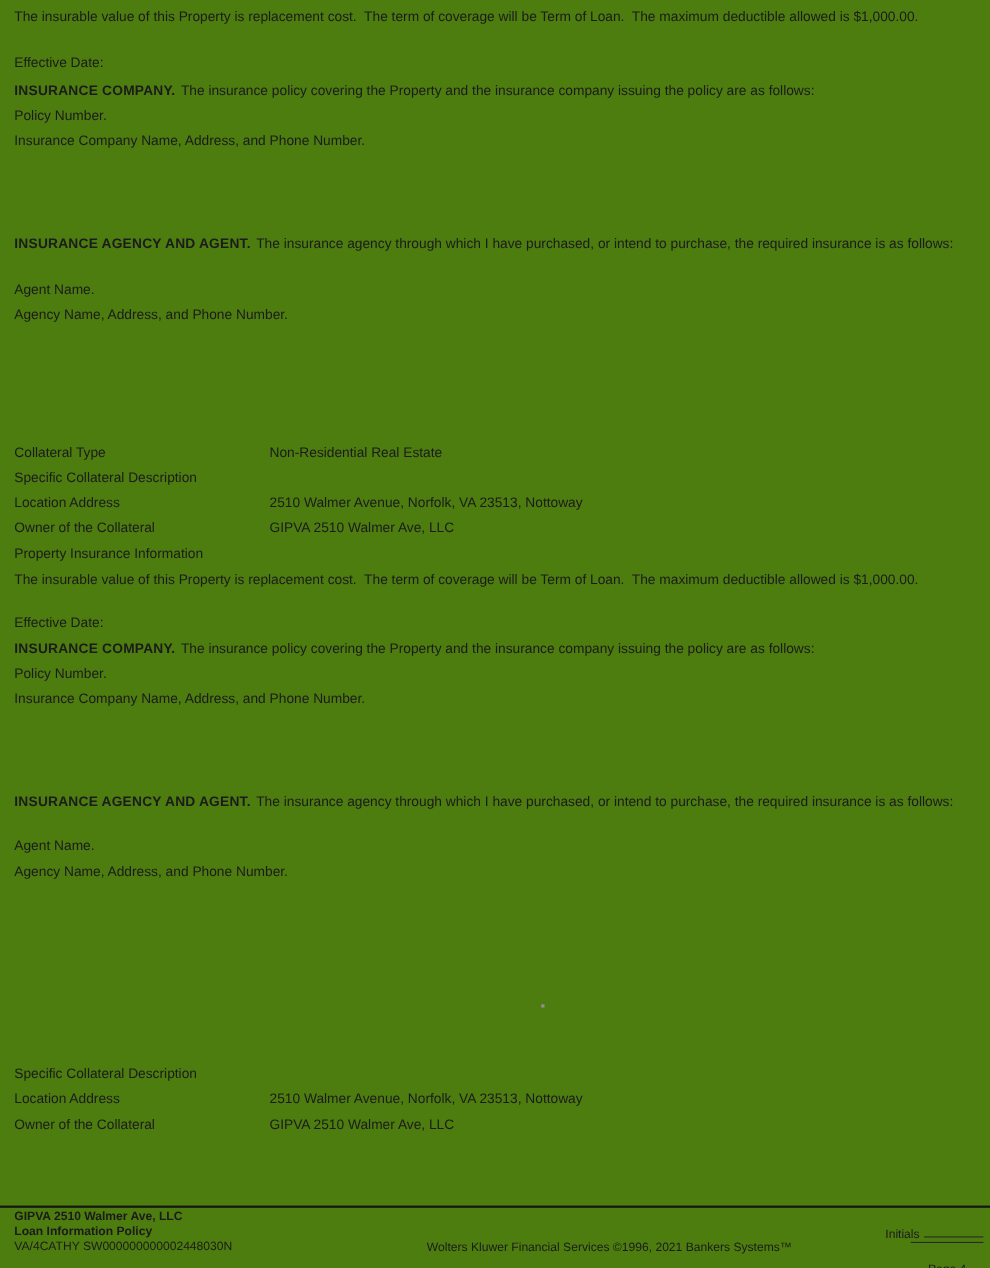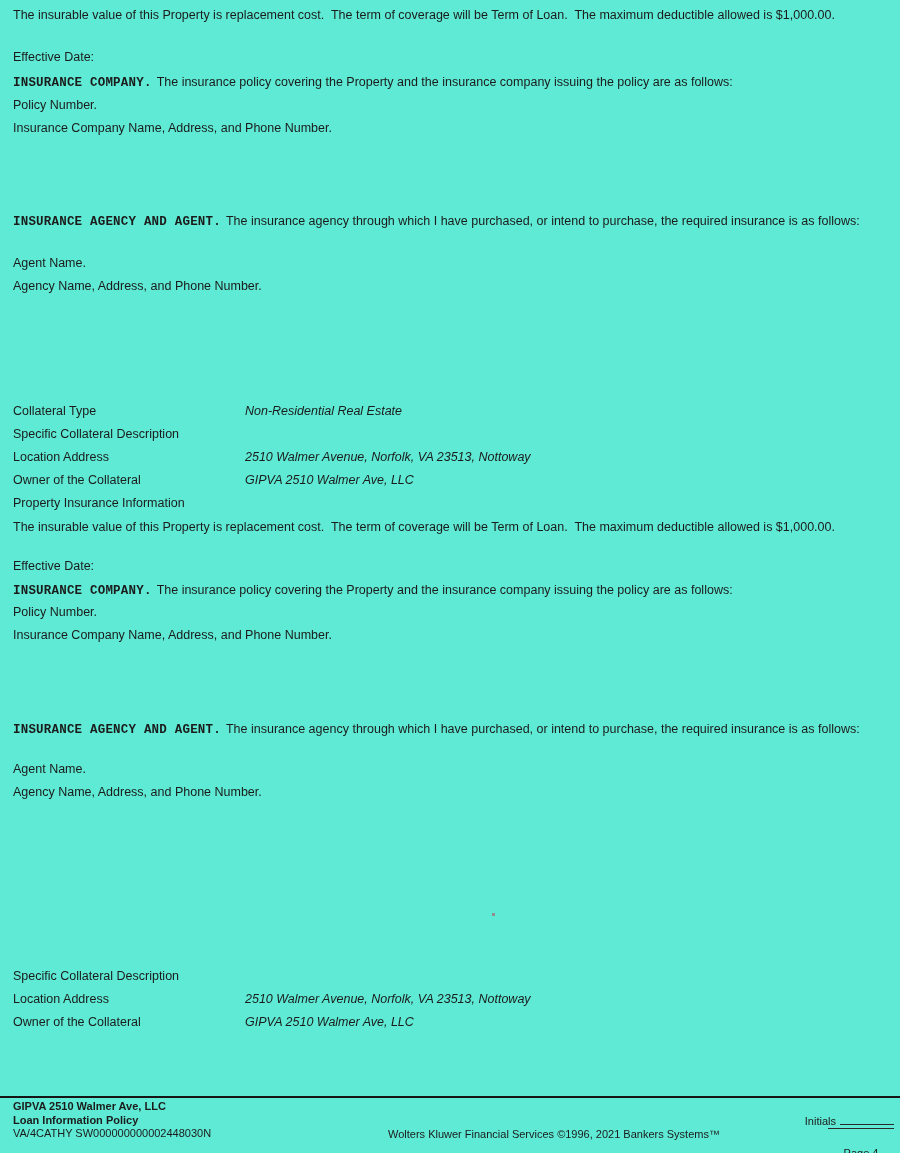--- a/index.html
+++ b/index.html
@@ -4,36 +4,36 @@
 <style>
   html, body {
     margin: 0;
     padding: 0;
     background: #ffffff;
   }
   .page {
     position: relative;
     width: 900px;
     height: 1153px;
-    background: #5eead4;
+    background: #4d7c0f;
     font-family: "Liberation Sans", sans-serif;
     color: #1b1b1b;
     overflow: hidden;
     -webkit-font-smoothing: none;
   }
   .para {
     position: absolute;
     left: 13px;
     width: 874px;
     margin: 0;
     font-size: 12.5px;
     line-height: 18px;
     text-align: justify;
   }
-  .para b { margin-right: 5px; letter-spacing: 0.2px; font-family: Liberation Mono, monospace; }
+  .para b { margin-right: 5px; letter-spacing: 0.2px; }
   .line {
     position: absolute;
     left: 13px;
     width: 874px;
     margin: 0;
     font-size: 12.5px;
     line-height: 14px;
     white-space: nowrap;
   }
   .bold { font-weight: normal; }
@@ -47,21 +47,20 @@
     white-space: nowrap;
   }
   .row .lab {
     display: inline-block;
     width: 232px;
     vertical-align: top;
   }
   .row .val {
     display: inline-block;
     vertical-align: top;
-    font-style: italic;
   }
   .speck {
     position: absolute;
     left: 492px;
     top: 913px;
     width: 3px;
     height: 3px;
     background: #8f8f8f;
   }
   .footer-rule {

